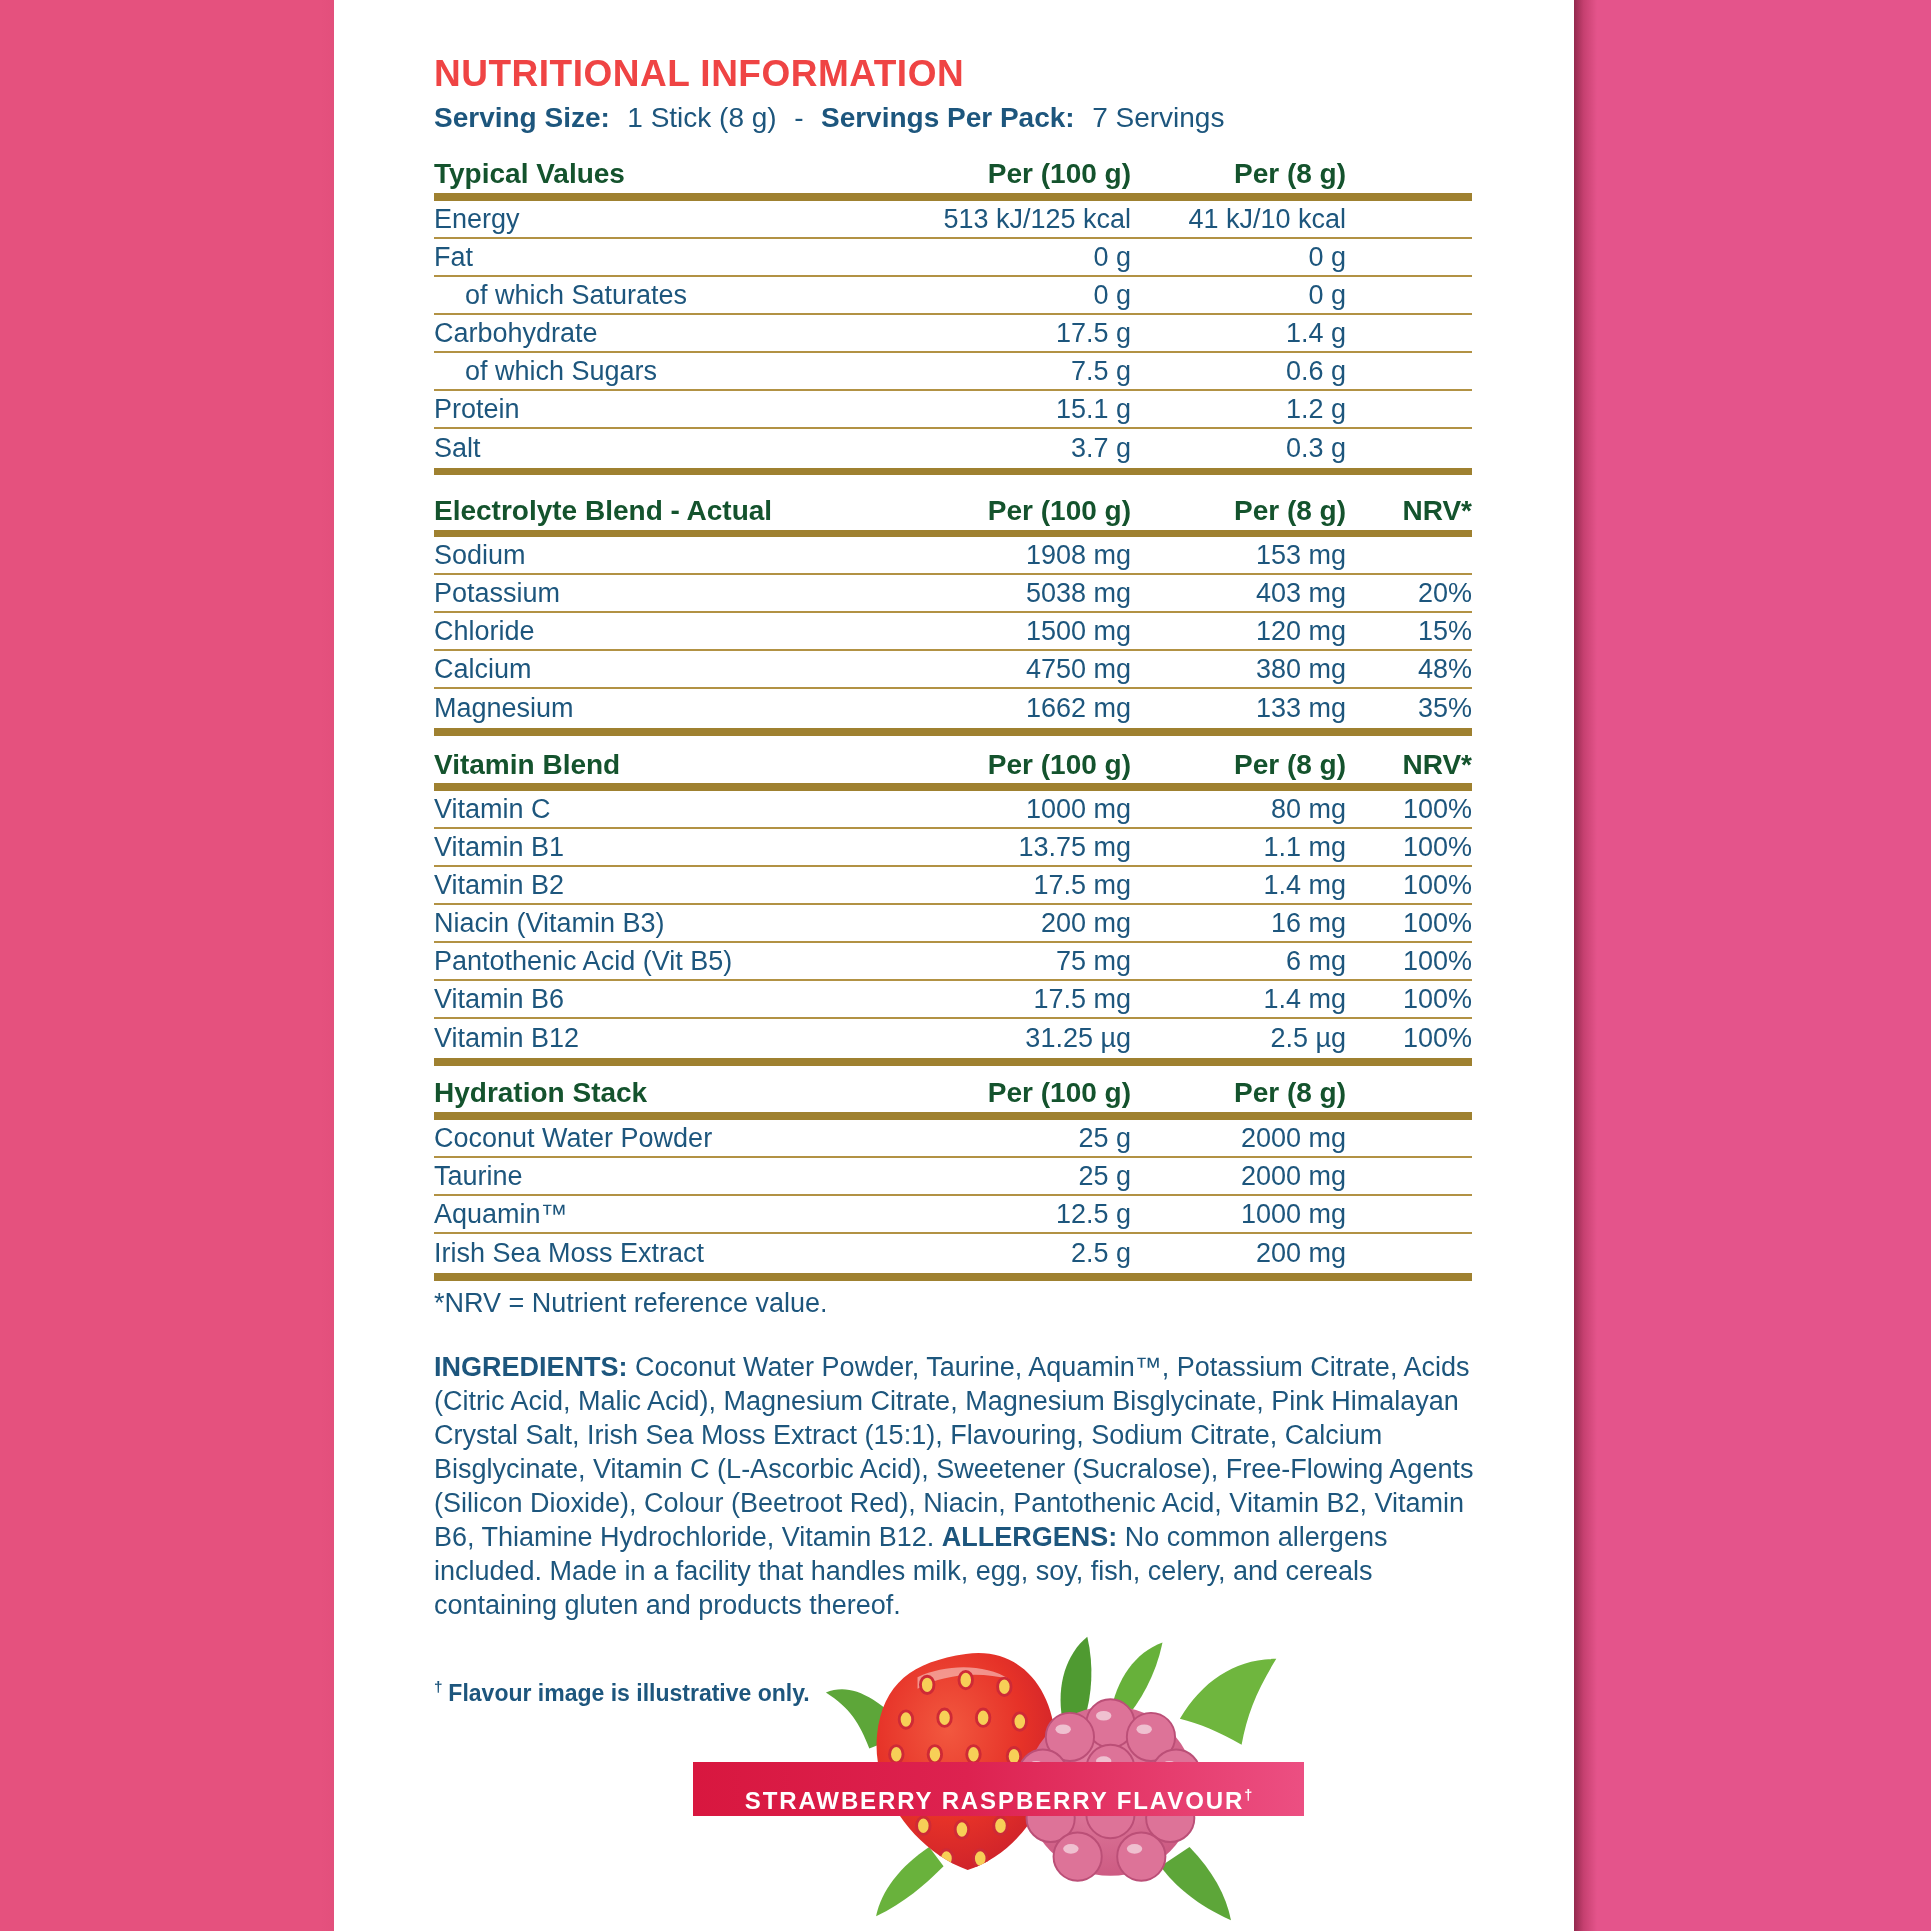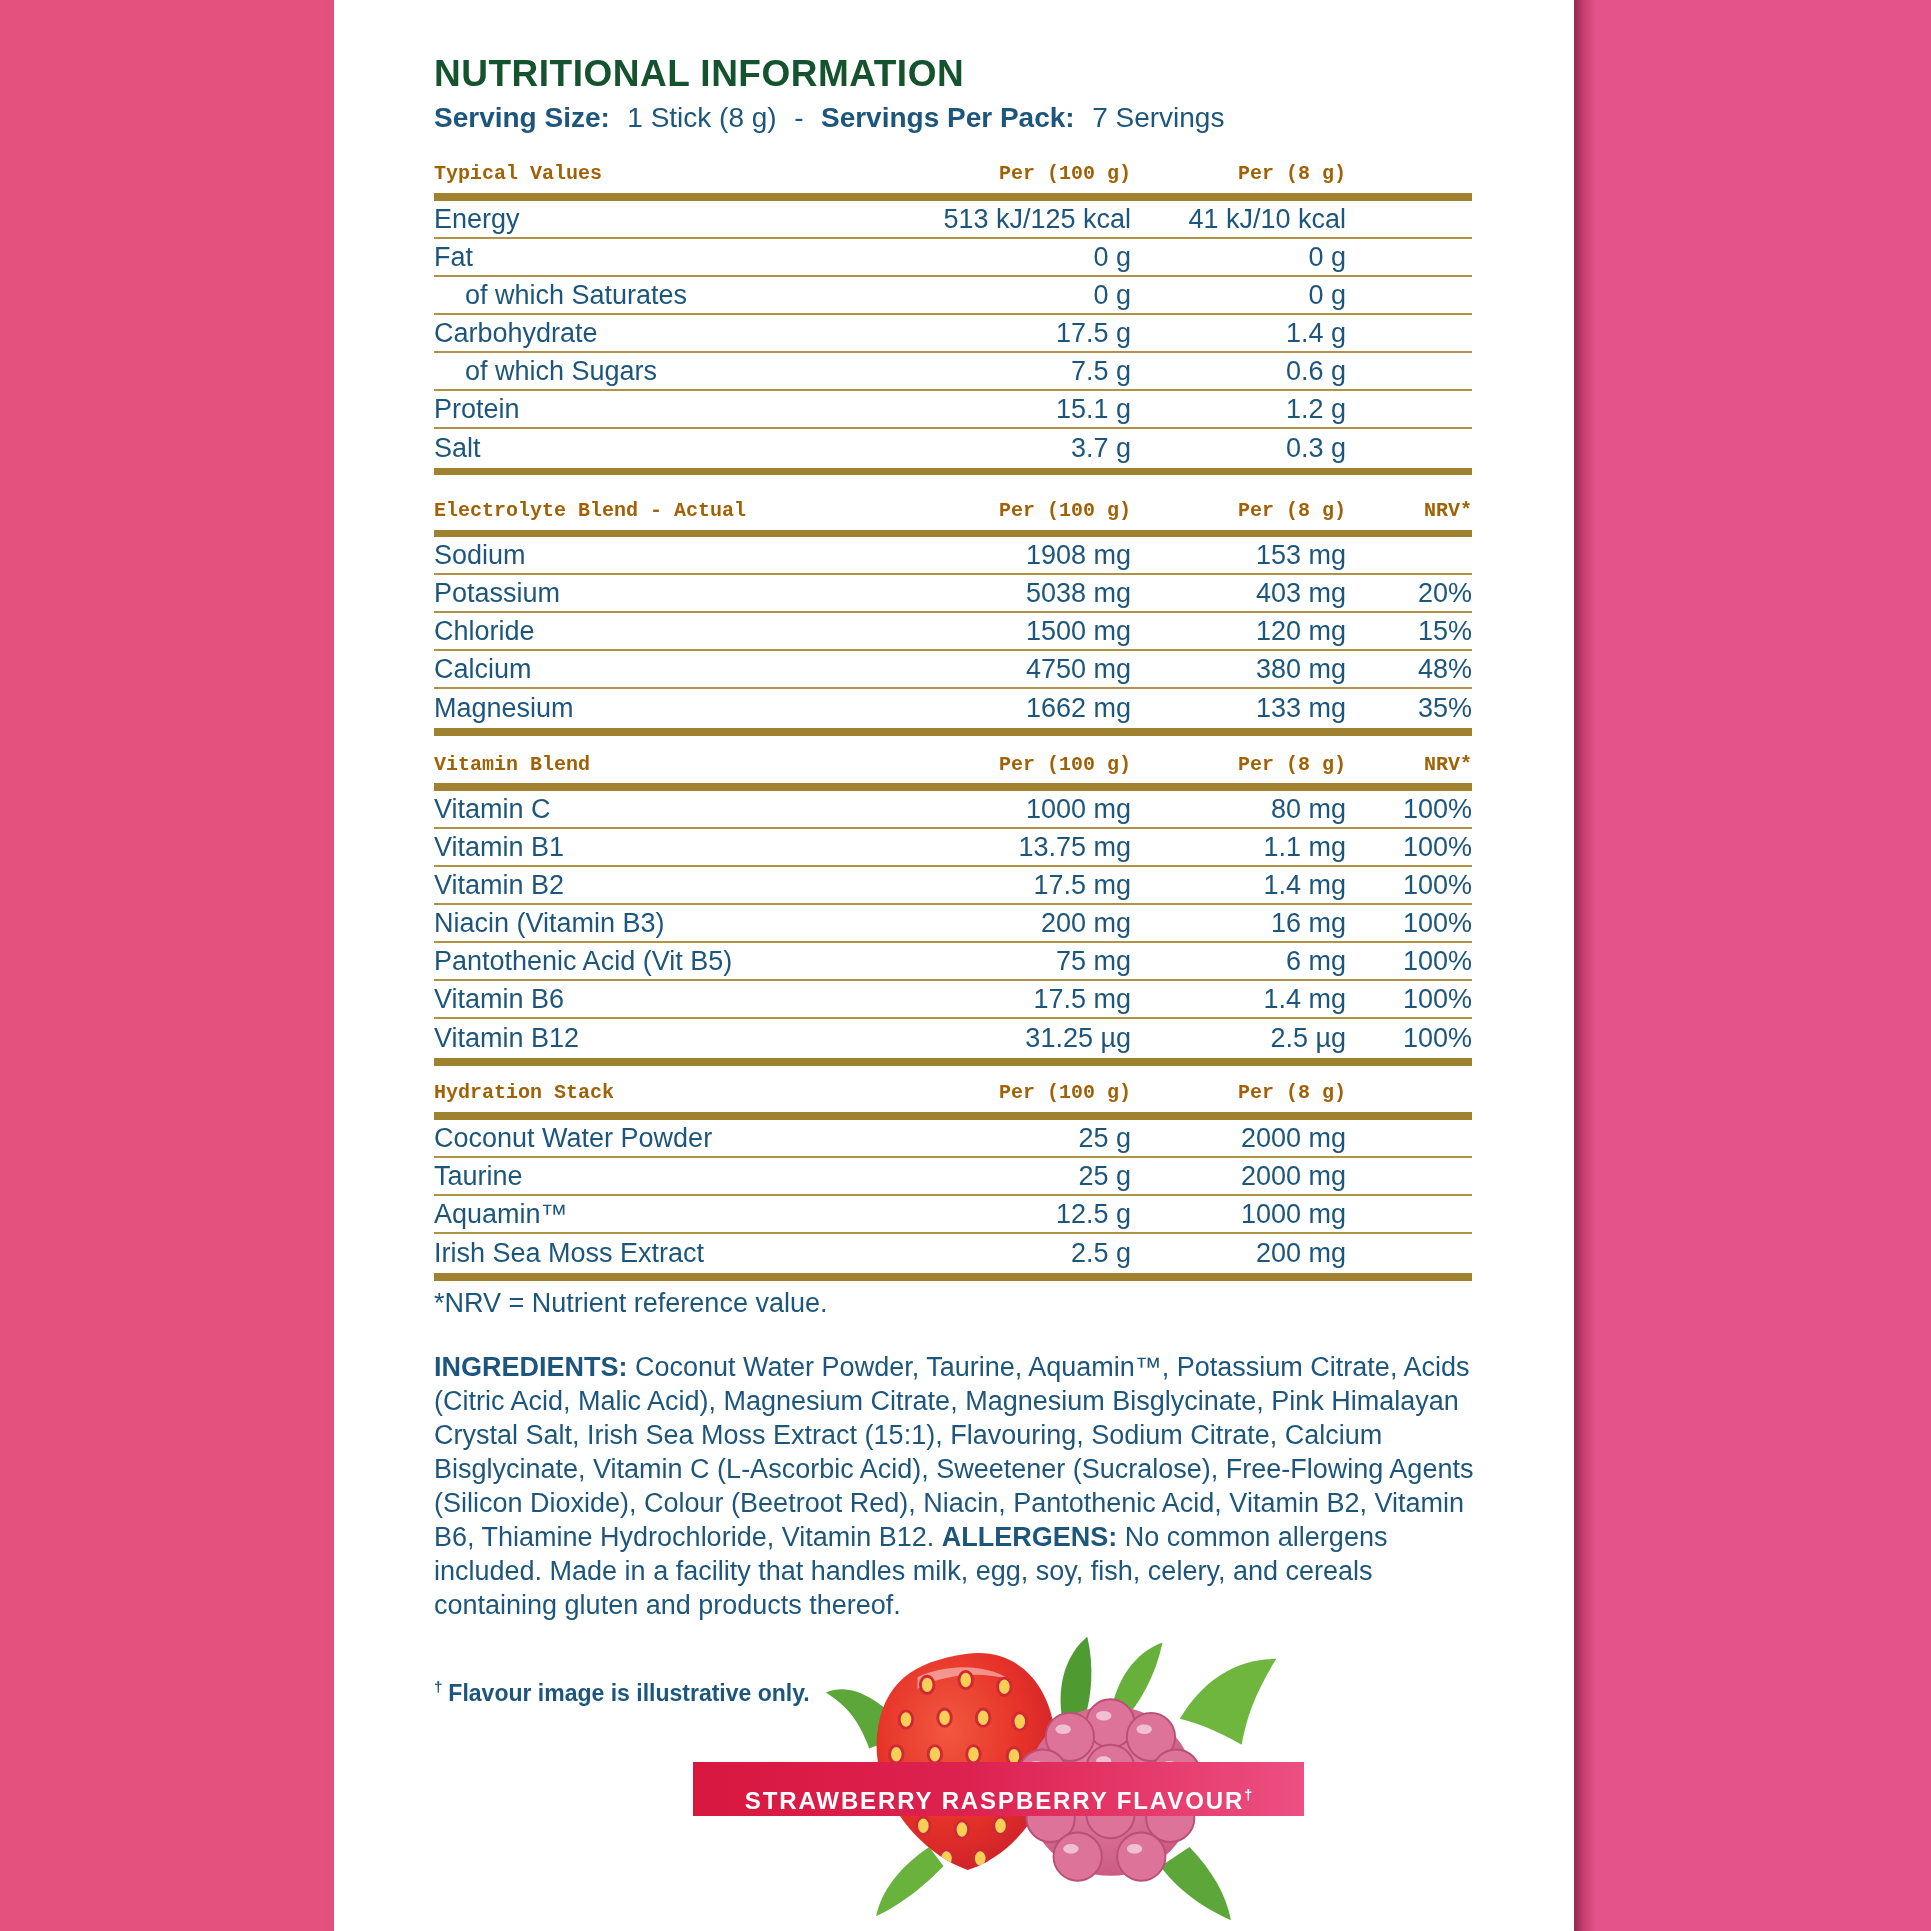--- a/index.html
+++ b/index.html
@@ -6,31 +6,31 @@
   body{
     width:1931px;height:1931px;position:relative;background:#ffffff;
     font-family:"Liberation Sans", sans-serif;color:#1d567d;overflow:hidden;
   }
   .side-bar{position:absolute;top:0;height:1931px;}
   .bar-left{left:0;width:334px;background:linear-gradient(90deg,#e5517e 0%,#e5517e 96%,#d8487331 100%);background-color:#e5517e;}
   .bar-right{left:1574px;width:357px;background:linear-gradient(90deg,#93294e 0px,#c64070 9.7px,#e4548b 23px,#e4548b 100%);}
 
   .page-title{
     position:absolute;left:434px;top:53px;font-size:37px;font-weight:bold;
-    color:#14532d;letter-spacing:0.5px;white-space:nowrap;
+    color:#ef4444;letter-spacing:0.5px;white-space:nowrap;
   }
   .serving-line{position:absolute;left:434px;top:102px;font-size:28px;white-space:nowrap;}
   .serving-line .b{font-weight:bold;}
   .serving-line span{margin-right:9.7px;}
 
   .tables-wrap{position:absolute;left:434px;top:156px;width:1038px;}
   .ntable{width:1038px;}
   .trow{display:flex;height:36px;line-height:36px;border-bottom:2.9px solid #b29244;font-size:27px;}
   .tbody .trow:last-child{border-bottom:none;height:39px;line-height:39px;}
-  .thead{height:35px;line-height:35px;border-bottom:none;font-weight:bold;font-size:20px;color:#a16207;font-family:Liberation Mono, monospace;}
+  .thead{height:35px;line-height:35px;border-bottom:none;font-weight:bold;font-size:28px;color:#14532d;}
   .thickbar{height:7.7px;background:#9f8130;margin-top:1.9px;}
   .thickbar.bottom{margin-top:0;}
   .col-name{flex:1;text-align:left;white-space:nowrap;overflow:hidden;}
   .col-a{width:319px;text-align:right;white-space:nowrap;}
   .col-b{width:215px;text-align:right;white-space:nowrap;}
   .col-c{width:126px;text-align:right;white-space:nowrap;}
   .indent .col-name{padding-left:31px;}
   .ntable-typical-values{margin-bottom:17.4px;}
   .ntable-electrolyte-blend{margin-bottom:10.6px;}
   .ntable-vitamin-blend{margin-bottom:9.7px;}

